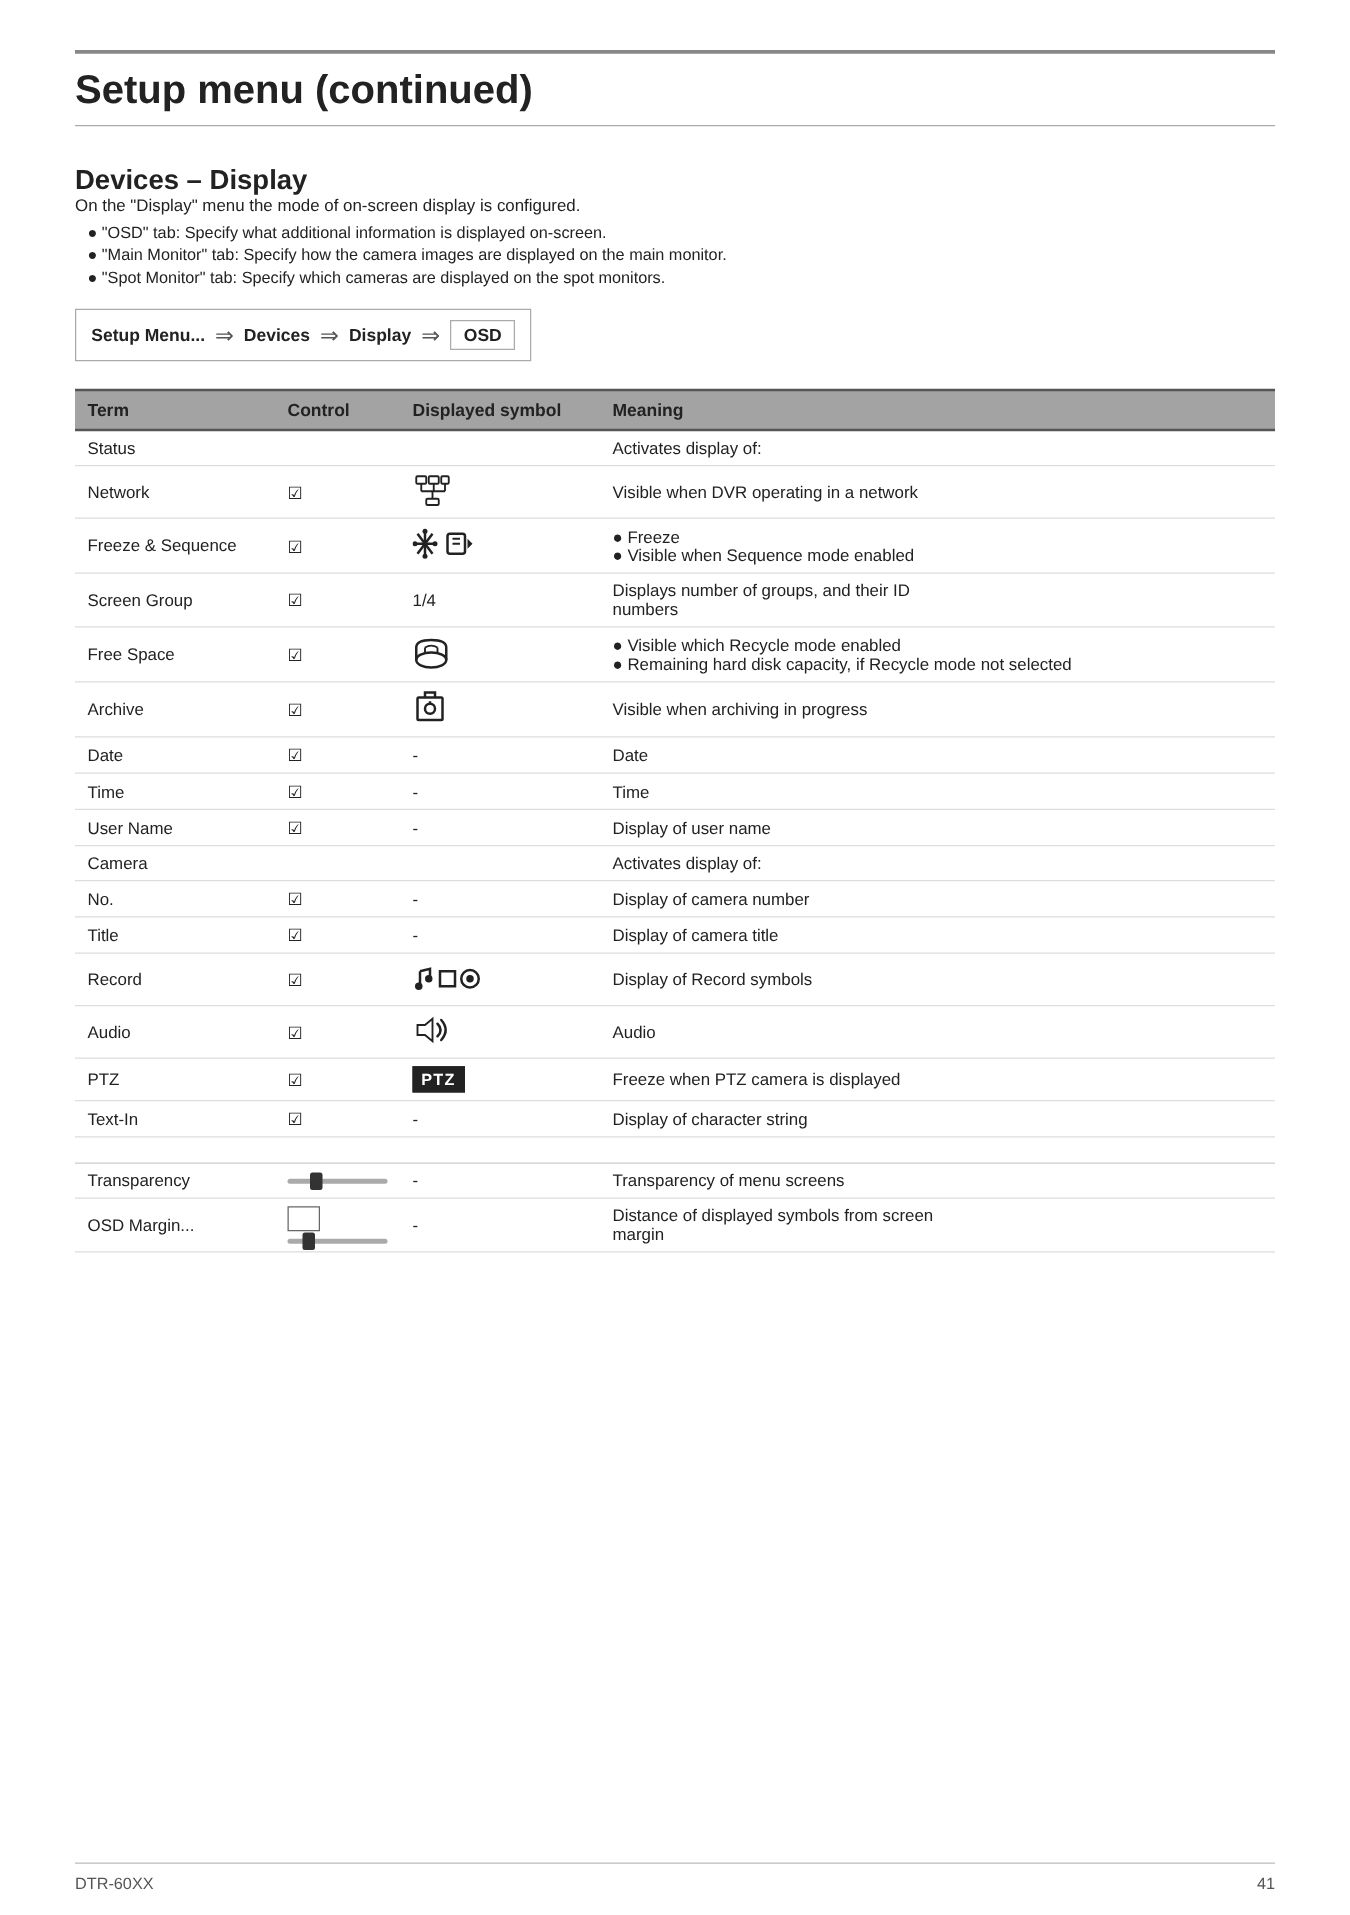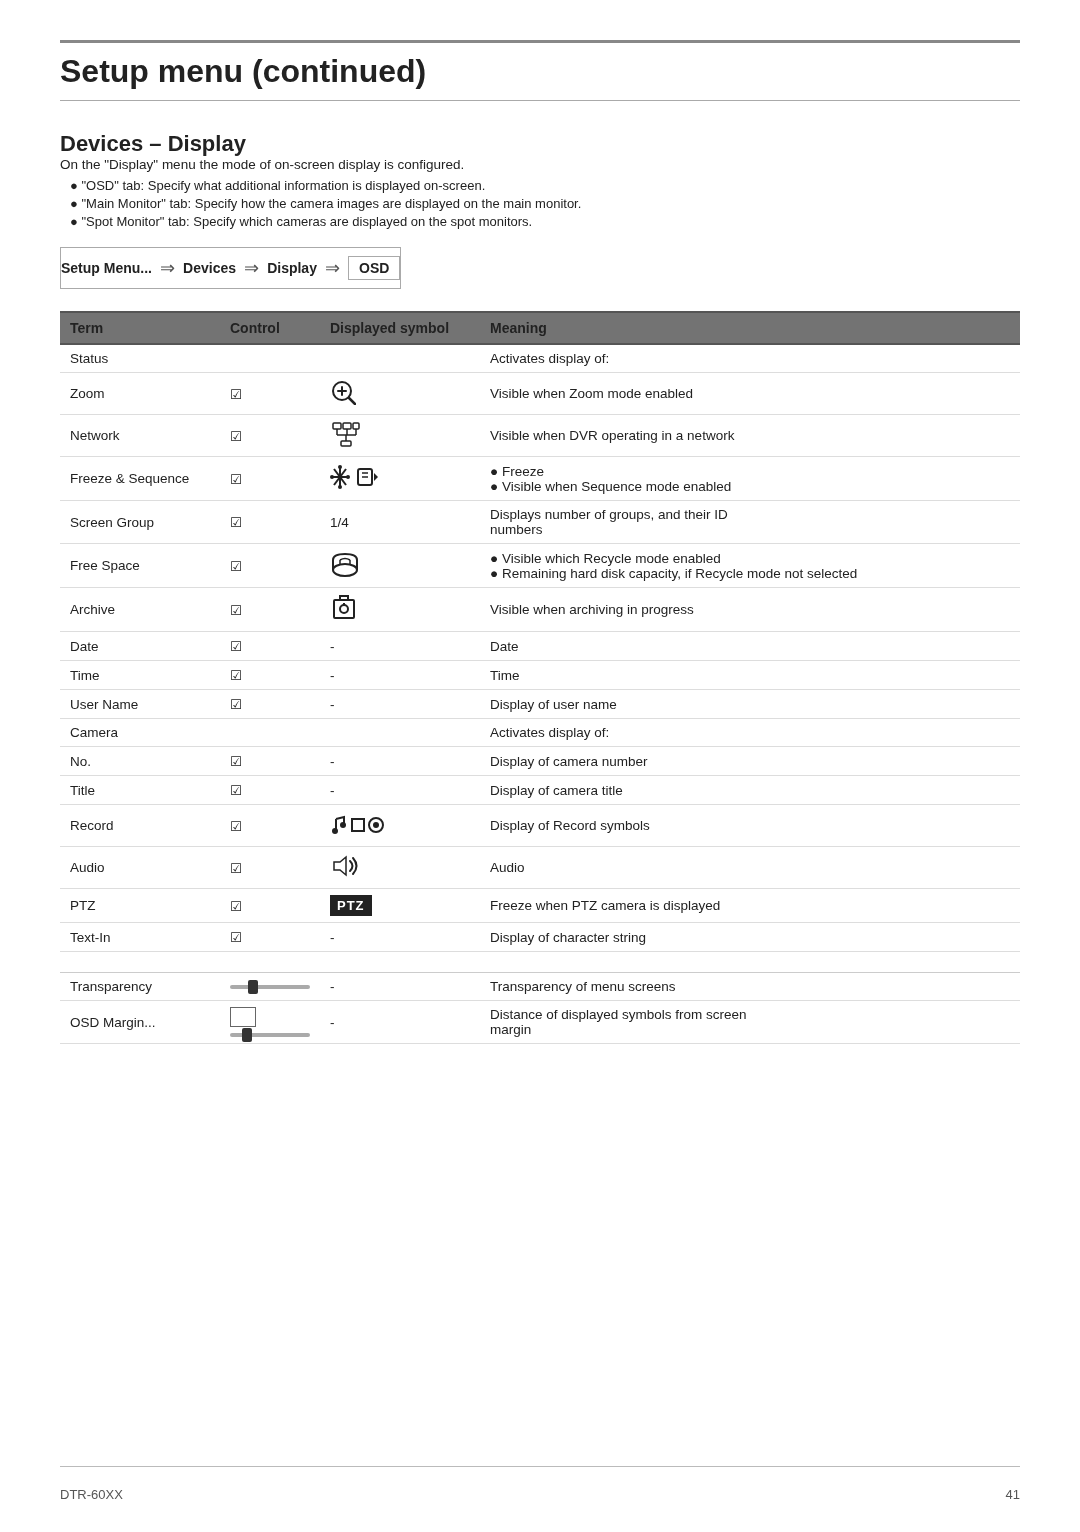--- a/index.html
+++ b/index.html
@@ -39,21 +39,21 @@
       margin-bottom: 3px;
     }
     .bullet-list li::before {
       content: "● ";
     }
     
     .breadcrumb {
       display: flex;
       align-items: center;
       border: 1px solid #aaa;
-      padding: 8px 0;
+      padding: 8px 12px;
       margin-bottom: 22px;
       font-size: 14px;
       gap: 8px;
       width: fit-content;
     }
     .breadcrumb-item {
       font-weight: bold;
       font-size: 14px;
     }
     .breadcrumb-arrow {
@@ -71,21 +71,21 @@
       border-collapse: collapse;
       margin-bottom: 20px;
     }
     .data-table th {
       text-align: left;
       font-weight: bold;
       font-size: 14px;
       border-top: 2px solid #555;
       border-bottom: 2px solid #555;
       padding: 7px 10px;
-      background: #737373;
+      background: #a3a3a3;
     }
     .data-table td {
       padding: 6px 10px;
       font-size: 13.5px;
       border-bottom: 1px solid #ddd;
       vertical-align: middle;
     }
     .col-term { width: 160px; }
     .col-symbol { width: 90px; }
     .col-display { width: 160px; }
@@ -125,29 +125,29 @@
     }
     .slider-box {
       width: 26px;
       height: 20px;
       border: 1px solid #666;
       background: #fff;
     }
     
     .page-footer {
       position: absolute;
-      bottom: 30px;
+      bottom: 18px;
       left: 60px;
       right: 60px;
       display: flex;
       justify-content: space-between;
       font-size: 13px;
       color: #555;
       border-top: 1px solid #bbb;
-      padding-top: 20px;
+      padding-top: 8px;
     }
     .bullet-meaning li {
       list-style: none;
       font-size: 13.5px;
     }
     .bullet-meaning li::before {
       content: "● ";
     }
   </style>
 </head>
@@ -187,33 +187,20 @@
   <tbody>
 
     <tr>
       <td>Status</td>
       <td></td>
       <td></td>
       <td>Activates display of:</td>
     </tr>
 
 
-    <tr>
-      <td>Zoom</td>
-      <td class="checkmark">☑</td>
-      <td class="symbol-cell">
-        <svg width="26" height="26" viewBox="0 0 26 26">
-          <circle cx="12" cy="12" r="9" stroke="#222" stroke-width="2" fill="none"></circle>
-          <line x1="19" y1="19" x2="25" y2="25" stroke="#222" stroke-width="2.5" stroke-linecap="round"></line>
-          <line x1="8" y1="12" x2="16" y2="12" stroke="#222" stroke-width="2" stroke-linecap="round"></line>
-          <line x1="12" y1="8" x2="12" y2="16" stroke="#222" stroke-width="2" stroke-linecap="round"></line>
-        </svg>
-      </td>
-      <td>Visible when Zoom mode enabled</td>
-    </tr>
 
     <tr>
       <td>Network</td>
       <td class="checkmark">☑</td>
       <td class="symbol-cell">
         
         <svg width="30" height="26" viewBox="0 0 30 26">
           <rect x="3" y="2" width="8" height="6" rx="1" stroke="#222" stroke-width="1.5" fill="none"></rect>
           <rect x="13" y="2" width="8" height="6" rx="1" stroke="#222" stroke-width="1.5" fill="none"></rect>
           <rect x="23" y="2" width="6" height="6" rx="1" stroke="#222" stroke-width="1.5" fill="none"></rect>

